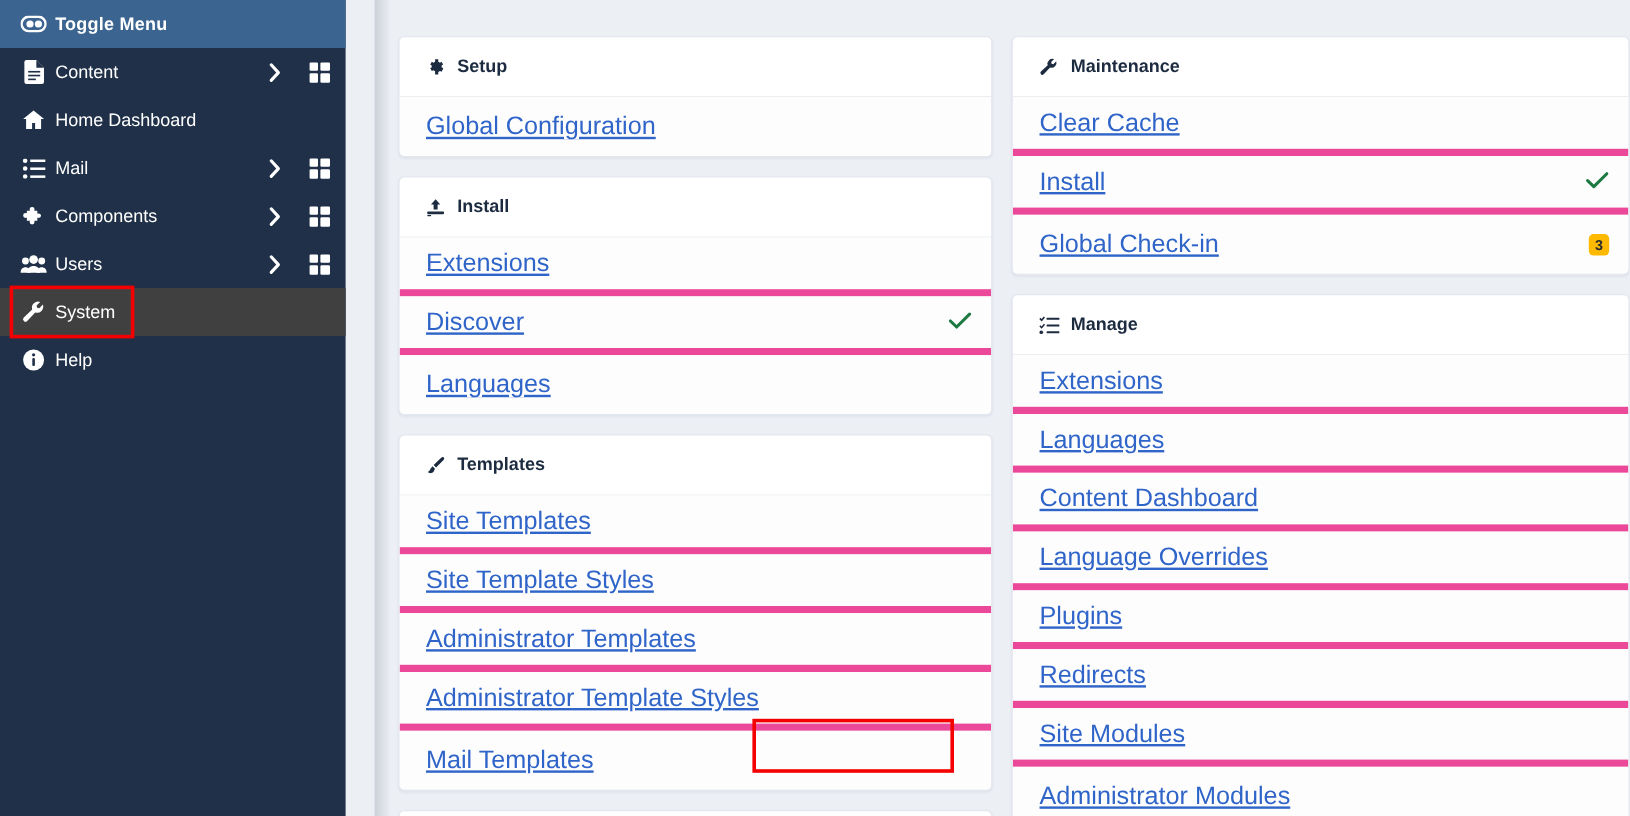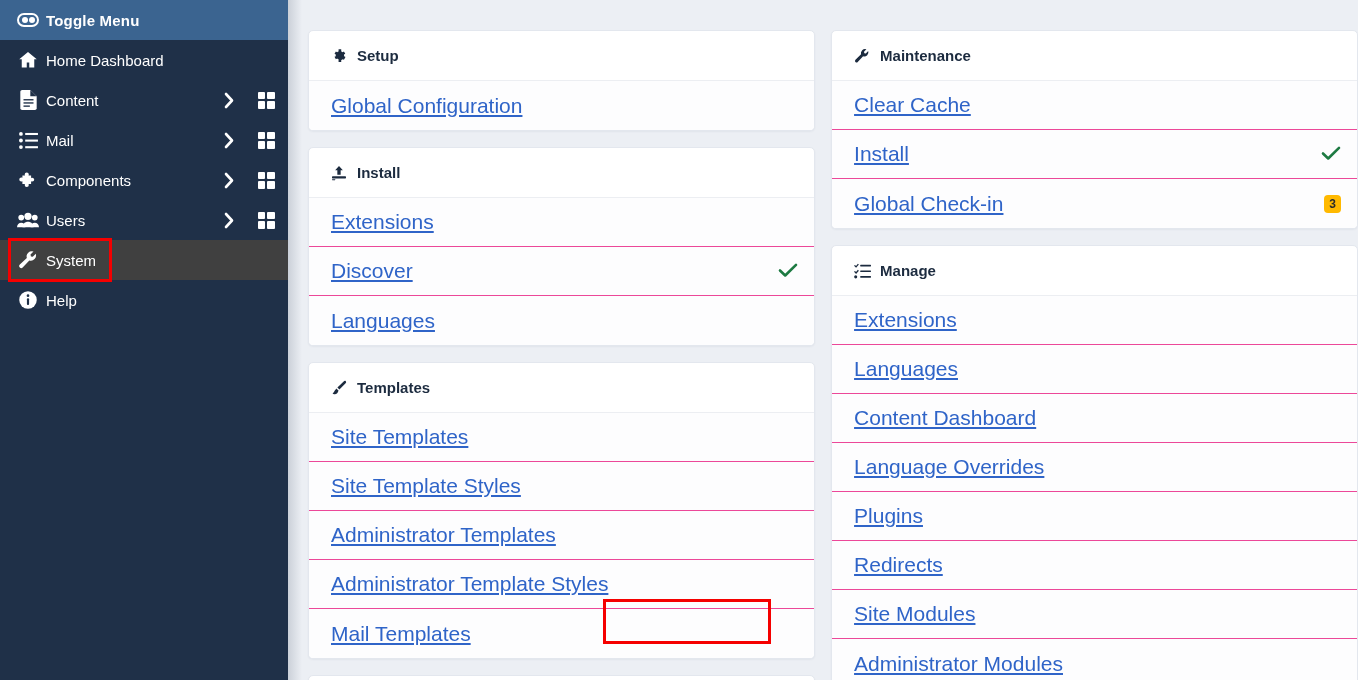--- a/index.html
+++ b/index.html
@@ -2,21 +2,21 @@
 <html><head>
 <meta charset="utf-8">
 <style>
   * { box-sizing: border-box; margin: 0; padding: 0; }
   html, body {
     width: 1358px; height: 680px;
     overflow: hidden;
     font-family: "Liberation Sans", sans-serif;
     background: #eceff4;
   }
-  .app { display: flex; width: 1358px; height: 680px; }
+  .app { display: flex; width: 1358px; height: 680px; gap: 24px; }
 
   
   .sidebar {
     width: 288px; min-width: 288px; height: 680px;
     background: #1f3048;
     color: #ffffff;
     position: relative;
     z-index: 5;
   }
   .toggle-row {
@@ -81,21 +81,21 @@
     display: flex; align-items: center;
     padding: 0 16px 0 22px;
     font-size: 15px; font-weight: 700; color: #1c2b3f;
     border-bottom: 1px solid #eceef2;
   }
   .card-header .hico { width: 26px; display:flex; align-items:center; color:#1c2b3f; }
   .row {
     height: 49px;
     display: flex; align-items: center;
     padding: 0 16px 0 22px;
-    border-bottom: 1px solid #ec4899;
+    border-bottom: 6px solid #ec4899;
     background: #fdfdfe;
   }
   .row:last-child { border-bottom: none; }
   .row a {
     color: #2f64c8;
     font-size: 21px;
     text-decoration: underline;
     text-underline-offset: 2px;
   }
   .row .spacer { flex: 1; }
@@ -123,29 +123,20 @@
           <rect x="1" y="1" width="20" height="12" rx="6" fill="none" stroke="#fff" stroke-width="2"></rect>
           <circle cx="8" cy="7" r="3" fill="#fff"></circle>
           <circle cx="15" cy="7" r="3" fill="#fff"></circle>
         </svg>
       </span>
       <span class="lbl">Toggle Menu</span>
     </div>
 
     <div class="nav-item">
       <span class="ico">
-        <svg width="20" height="20" viewBox="0 0 24 24" fill="#fff">
-          <path d="M12 2.5 1.5 11h3V21h6v-6h3v6h6V11h3L12 2.5z"></path>
-        </svg>
-      </span>
-      <span class="lbl">Home Dashboard</span>
-    </div>
-
-    <div class="nav-item">
-      <span class="ico">
         <svg width="17" height="20" viewBox="0 0 18 22" fill="#fff">
           <path d="M11 0H2a2 2 0 0 0-2 2v18a2 2 0 0 0 2 2h14a2 2 0 0 0 2-2V7l-7-7z"></path>
           <path d="M11 0v7h7" fill="#1f3048"></path>
           <rect x="3.5" y="10" width="11" height="1.5" fill="#1f3048"></rect>
           <rect x="3.5" y="13.5" width="11" height="1.5" fill="#1f3048"></rect>
           <rect x="3.5" y="17" width="7" height="1.5" fill="#1f3048"></rect>
         </svg>
       </span>
       <span class="lbl">Content</span>
       <span class="chev">
@@ -154,20 +145,29 @@
           </svg>
       </span>
       <span class="grid">
         <span class="grid-glyph">
             <i></i>
             <i></i>
             <i></i>
             <i></i>
           </span>
       </span>
+    </div>
+
+    <div class="nav-item">
+      <span class="ico">
+        <svg width="20" height="20" viewBox="0 0 24 24" fill="#fff">
+          <path d="M12 2.5 1.5 11h3V21h6v-6h3v6h6V11h3L12 2.5z"></path>
+        </svg>
+      </span>
+      <span class="lbl">Home Dashboard</span>
     </div>
 
     <div class="nav-item">
       <span class="ico">
         <svg width="19" height="17" viewBox="0 0 20 18" fill="#fff">
           <circle cx="2" cy="2" r="2"></circle>
             <rect x="6.5" y="1" width="13.5" height="2.2"></rect>
           <circle cx="2" cy="9" r="2"></circle>
             <rect x="6.5" y="8" width="13.5" height="2.2"></rect>
           <circle cx="2" cy="16" r="2"></circle>

